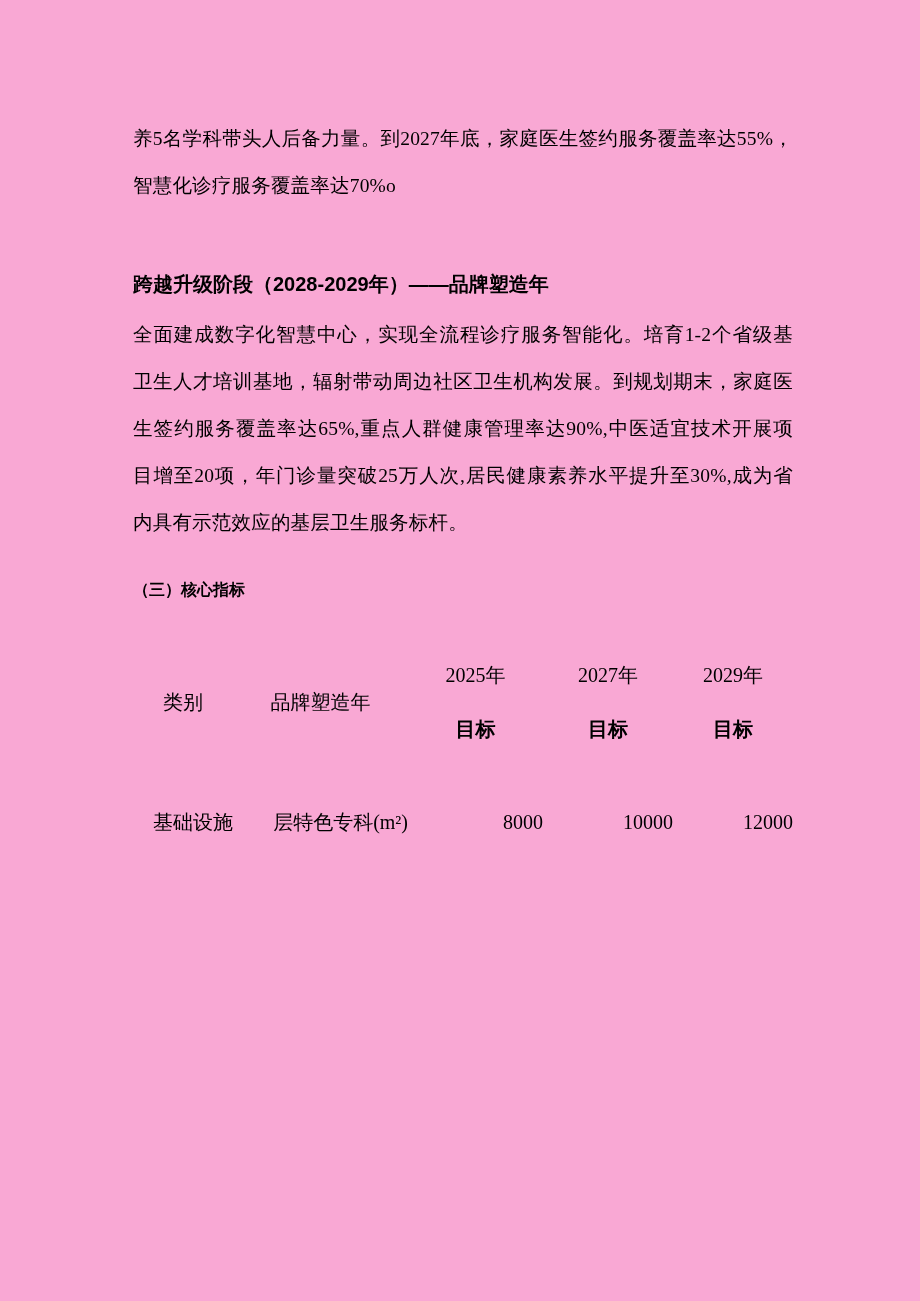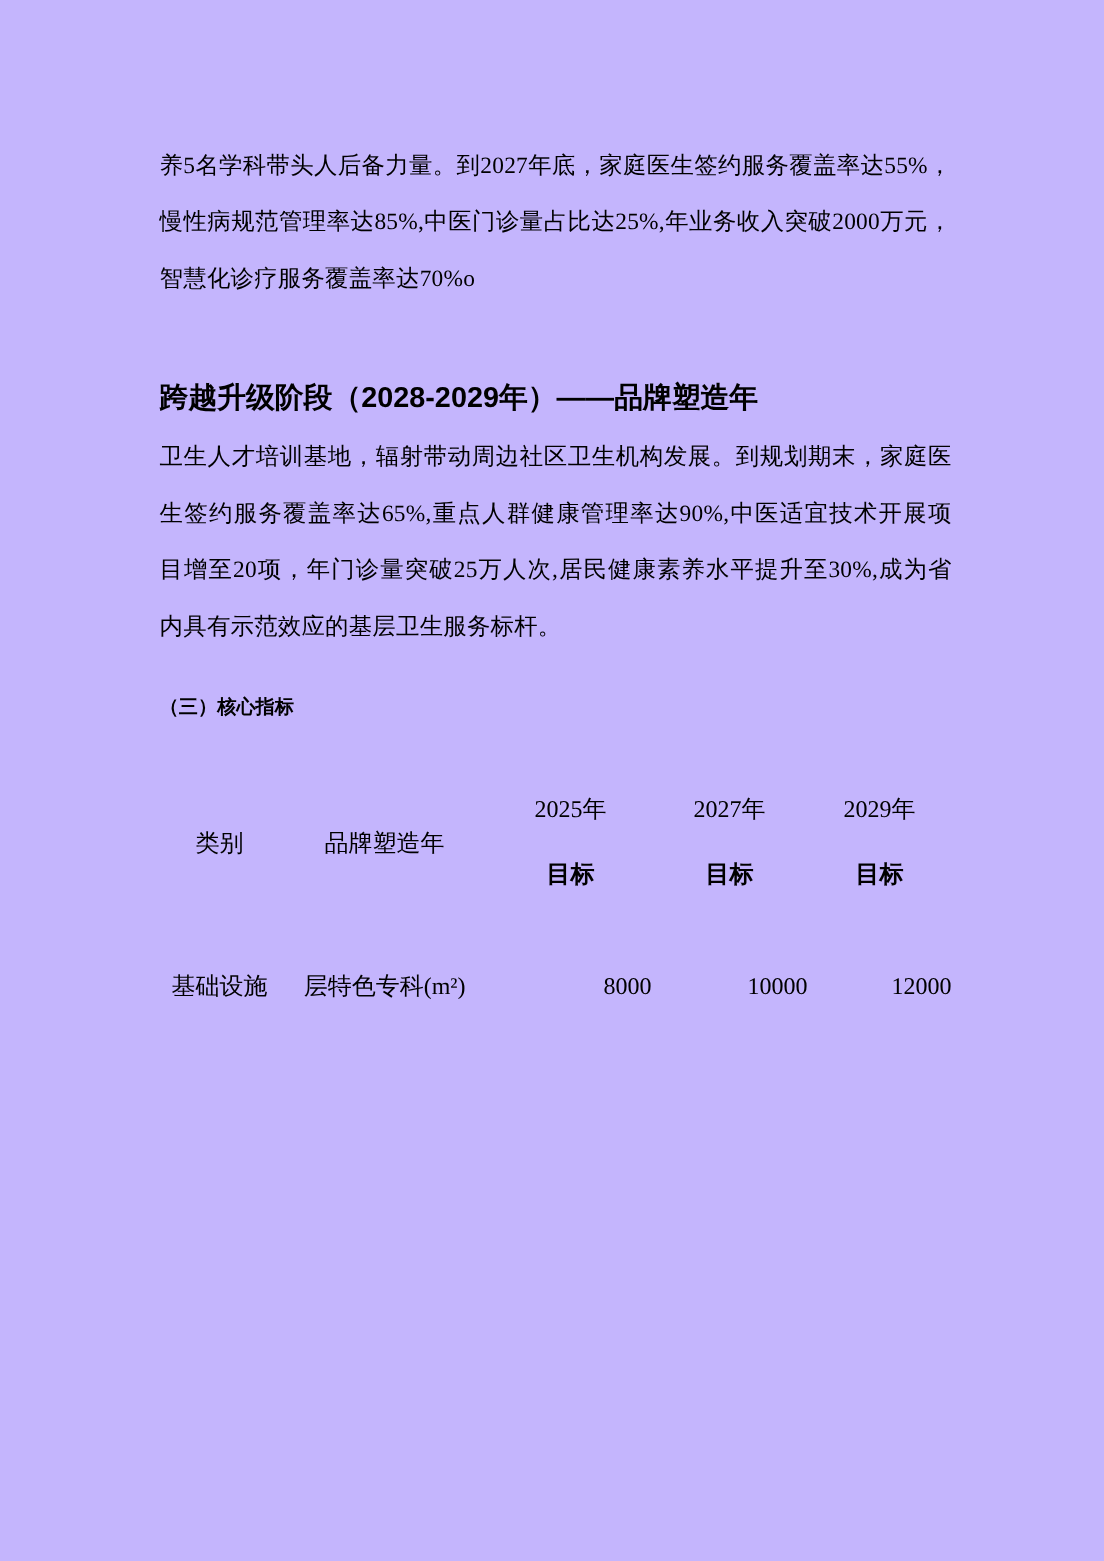--- a/index.html
+++ b/index.html
@@ -12,41 +12,41 @@
     height: 1301px;
     color: #000000;
     font-family: "Liberation Serif", "DejaVu Serif", serif;
   }
   .page {
     box-sizing: border-box;
     width: 920px;
     height: 1301px;
     padding: 115px 127px 0 133px;
     overflow: hidden;
-    background: #c4b5fd;
+    background: #f9a8d4;
   }
   .para { margin: 0; }
   .para .line {
     font-size: 19.5px;
     line-height: 47px;
     height: 47px;
     text-align: justify;
     text-align-last: justify;
     text-justify: inter-character;
     letter-spacing: 0.2px;
   }
   .para .line.last {
     text-align: left;
     text-align-last: left;
   }
   .stage-heading {
     margin: 52px 0 0 0;
     font-family: "Liberation Sans", "DejaVu Sans", sans-serif;
     font-weight: bold;
-    font-size: 24px;
+    font-size: 20px;
     line-height: 47px;
     height: 47px;
   }
   .para2 { margin-top: 3px; }
   .section-heading {
     margin: 20px 0 0 0;
     font-family: "Liberation Sans", "DejaVu Sans", sans-serif;
     font-weight: bold;
     font-size: 16px;
     line-height: 47px;
@@ -85,39 +85,39 @@
     font-family: "Liberation Serif", "DejaVu Serif", serif;
     line-height: 54px;
   }
   .target-line {
     display: block;
     font-family: "Liberation Sans", "DejaVu Sans", sans-serif;
     font-weight: bold;
     line-height: 54px;
   }
   td.cat-cell, td.ind-cell {
-    text-align: center;
+    text-align: right;
     line-height: 52px;
   }
   td.val-cell { text-align: right; }
 </style>
 </head>
 <body>
 
 <div class="page">
 
   <div class="para para1">
     <div class="line">养5名学科带头人后备力量。到2027年底，家庭医生签约服务覆盖率达55%，</div>
-    <div class="line">慢性病规范管理率达85%,中医门诊量占比达25%,年业务收入突破2000万元，</div>
     <div class="line last">智慧化诊疗服务覆盖率达70%o</div>
   </div>
 
   <div class="stage-heading">跨越升级阶段（2028-2029年）——品牌塑造年</div>
 
   <div class="para para2">
+    <div class="line">全面建成数字化智慧中心，实现全流程诊疗服务智能化。培育1-2个省级基</div>
     <div class="line">卫生人才培训基地，辐射带动周边社区卫生机构发展。到规划期末，家庭医</div>
     <div class="line">生签约服务覆盖率达65%,重点人群健康管理率达90%,中医适宜技术开展项</div>
     <div class="line">目增至20项，年门诊量突破25万人次,居民健康素养水平提升至30%,成为省</div>
     <div class="line last">内具有示范效应的基层卫生服务标杆。</div>
   </div>
 
   <div class="section-heading">（三）核心指标</div>
 
   <table class="core-table">
     <colgroup>

